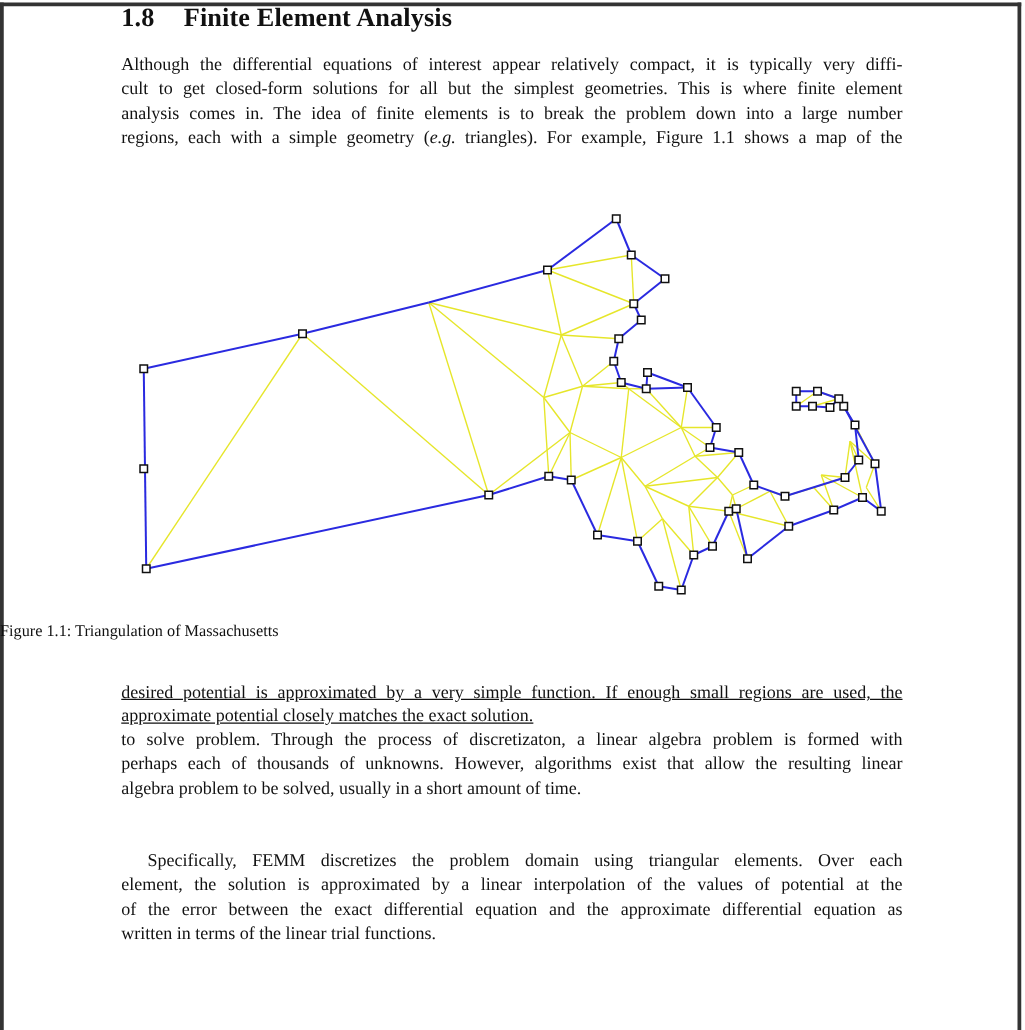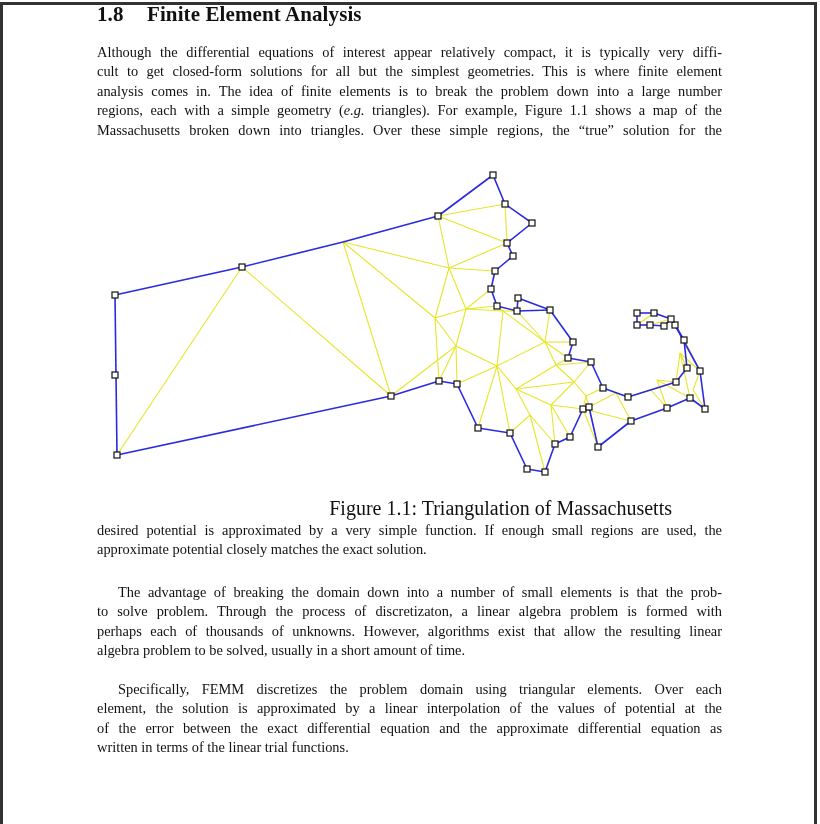--- a/index.html
+++ b/index.html
@@ -6,50 +6,48 @@
   body { width: 820px; height: 824px; position: relative; overflow: hidden; font-family: "Liberation Serif", "DejaVu Serif", serif; color: #111; }
   .frame { position: absolute; left: 0; top: 2px; width: 817px; height: 830px; border-left: 3px solid #333; border-right: 3px solid #333; border-top: 3px solid #333; box-sizing: border-box; }
   .page { position: absolute; left: 97px; top: 0; width: 625px; }
   h1 { position: absolute; left: 0; top: 2px; margin: 0; font-size: 21px; font-weight: bold; white-space: nowrap; letter-spacing: 0.1px; }
   h1 .num { display: inline-block; width: 50px; }
   .para { position: absolute; left: 0; width: 625px; font-size: 14.4px; line-height: 19.4px; text-align: justify; margin: 0; }
   .para .line { display: block; text-align: justify; text-align-last: justify; white-space: nowrap; }
   .para .line.last { text-align-last: left; }
   .indent { padding-left: 21px; }
   .figure { position: absolute; left: 0; top: 160px; width: 820px; height: 320px; }
-  .caption { position: absolute; left: 0; top: 497px; width: 672px; text-align: right; font-size: 20px; }
+  .caption { position: absolute; left: 0; top: 497px; width: 672px; text-align: left; font-size: 13px; }
   svg .mesh { stroke: #e6e62a; stroke-width: 1.1; fill: none; }
   svg .boundary { stroke: #2a2ae0; stroke-width: 1.6; fill: none; }
   svg .node { stroke: #111; stroke-width: 1.2; fill: #fff; }
 </style>
 </head>
 <body>
 
 <div class="frame"></div>
 
 <div class="page">
   <h1>
     <span class="num">1.8</span><span>Finite Element Analysis</span>
   </h1>
 
   <div class="para" style="top:43px;">
     <span class="line">Although the differential equations of interest appear relatively compact, it is typically very diffi-</span>
     <span class="line">cult to get closed-form solutions for all but the simplest geometries.  This is where finite element</span>
     <span class="line">analysis comes in.  The idea of finite elements is to break the problem down into a large number</span>
     <span class="line" id="eg-line">regions, each with a simple geometry (<i>e.g.</i> triangles). For example, Figure 1.1 shows a map of the</span>
-    <span class="line">Massachusetts broken down into triangles.  Over these simple regions, the “true” solution for the</span>
-  </div>
-
-  <div class="para" style="top:521px;">
+  </div>
+
+  <div class="para" style="top:545px;text-decoration:underline;">
     <span class="line">desired potential is approximated by a very simple function. If enough small regions are used, the</span>
     <span class="line last">approximate potential closely matches the exact solution.</span>
   </div>
 
   <div class="para" style="top:583px;">
-    <span class="line indent">The advantage of breaking the domain down into a number of small elements is that the prob-</span>
     <span class="line">to solve problem.  Through the process of discretizaton, a linear algebra problem is formed with</span>
     <span class="line">perhaps each of thousands of unknowns. However, algorithms exist that allow the resulting linear</span>
     <span class="line last">algebra problem to be solved, usually in a short amount of time.</span>
   </div>
 
   <div class="para" style="top:680px;">
     <span class="line indent">Specifically, FEMM discretizes the problem domain using triangular elements.  Over each</span>
     <span class="line">element, the solution is approximated by a linear interpolation of the values of potential at the</span>
     <span class="line">of the error between the exact differential equation and the approximate differential equation as</span>
     <span class="line last">written in terms of the linear trial functions.</span>

